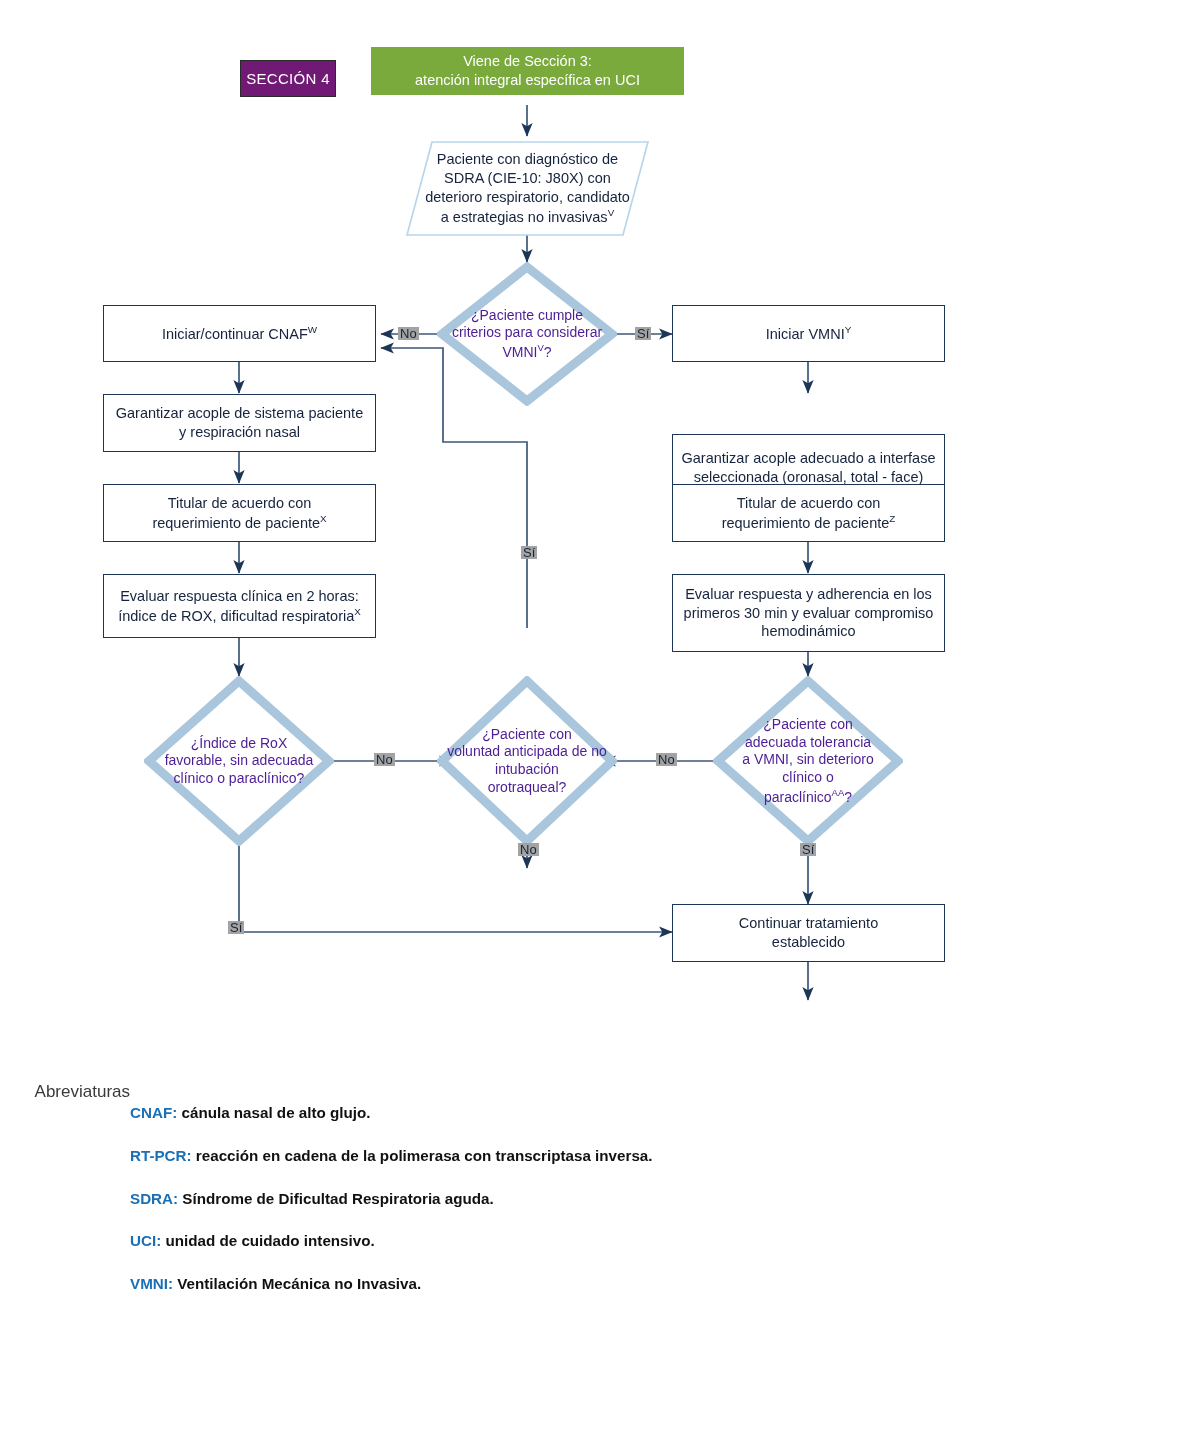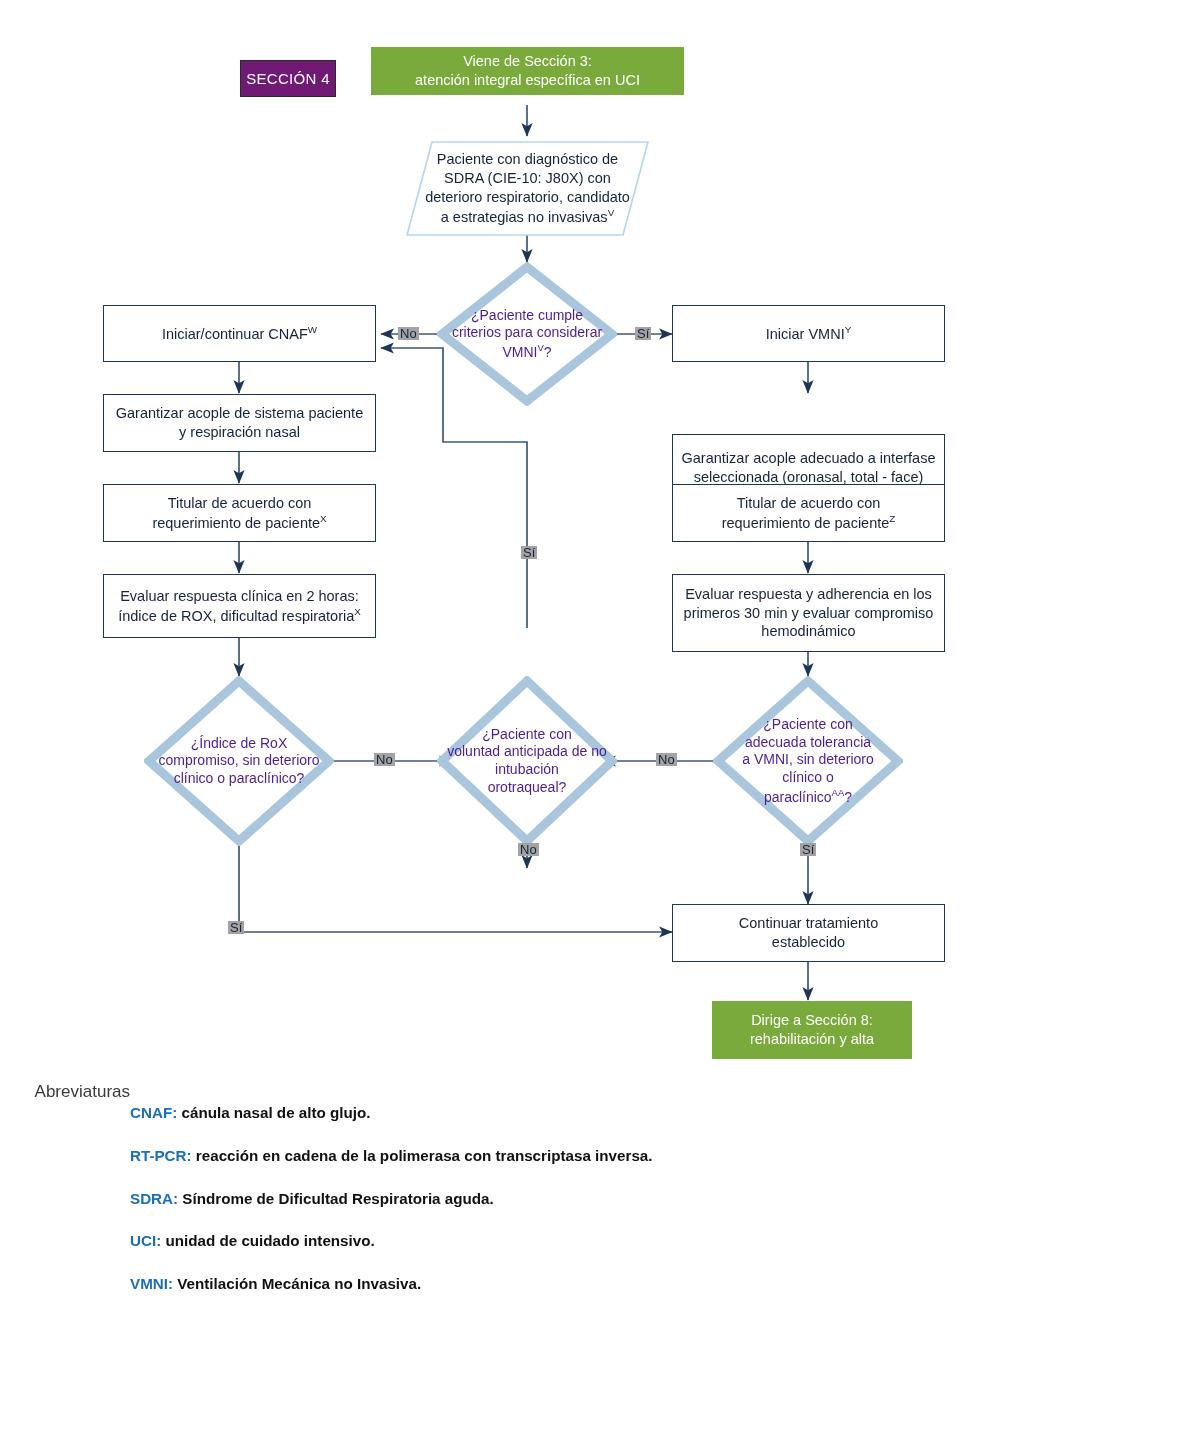--- a/index.html
+++ b/index.html
@@ -250,21 +250,21 @@
     </div>
   </div>
 
   <div class="diamond-wrap" style="left:144px; top:676px; width:190px; height:170px;">
     <svg width="190" height="170" viewBox="0 0 190 170">
       <polygon points="95,5 185,85 95,165 5,85" fill="#ffffff" stroke="#a9c6dd" stroke-width="9"></polygon>
     </svg>
     <div class="diamond-text">
       <div>
         <div>¿Índice de RoX</div>
-        <div>compromiso, sin deterioro</div>
+        <div>favorable, sin adecuada</div>
         <div>clínico o paraclínico?</div>
       </div>
     </div>
   </div>
 
   <div class="node box" style="left:672px; top:305px; width:273px; height:57px;">
     <div><span>Iniciar VMNI</span><sup>Y</sup></div>
   </div>
 
   <div class="node box" style="left:672px; top:394px; width:273px; height:68px;margin-top:40px;">
@@ -319,26 +319,20 @@
   </div>
 
 
   <div class="node box" style="left:672px; top:904px; width:273px; height:58px;">
     <div>
       <div>Continuar tratamiento</div>
       <div>establecido</div>
     </div>
   </div>
 
-  <div class="node green" style="left:712px; top:1001px; width:200px; height:58px;">
-    <div>
-      <div>Dirige a Sección 8:</div>
-      <div>rehabilitación y alta</div>
-    </div>
-  </div>
 
   <div class="elabel" style="left:398px; top:327px;">No</div>
   <div class="elabel" style="left:635px; top:327px;">Sí</div>
   <div class="elabel" style="left:521px; top:546px;">Sí</div>
   <div class="elabel" style="left:374px; top:753px;">No</div>
   <div class="elabel" style="left:228px; top:921px;">Sí</div>
   <div class="elabel" style="left:518px; top:843px;">No</div>
   <div class="elabel" style="left:656px; top:753px;">No</div>
   <div class="elabel" style="left:800px; top:843px;">Sí</div>
 

